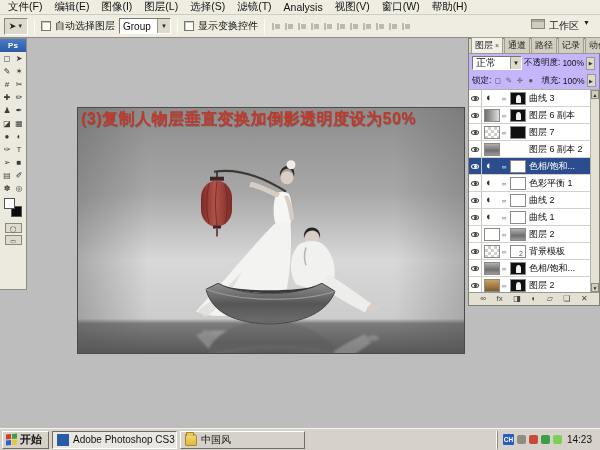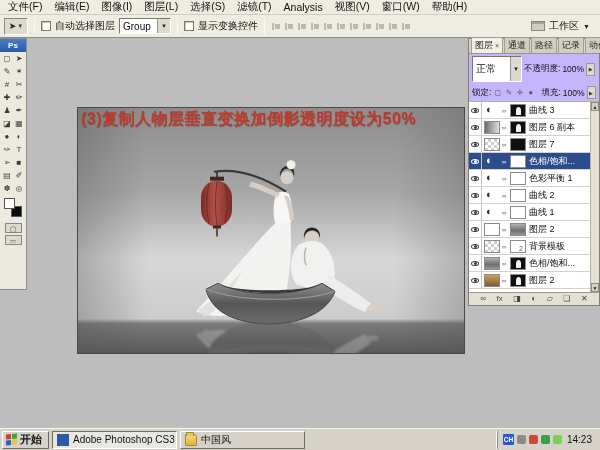--- a/index.html
+++ b/index.html
@@ -15,21 +15,21 @@
   .vsep { width:1px; height:17px; background:#b6b3a4; border-right:1px solid #fbfaf4; margin:0 2px; }
   .cb { width:10px; height:10px; background:#fff; border:1px solid #7a7868; box-shadow:inset 1px 1px 0 #c9c6b8; }
   .ob-label { font-size:10px; color:#111; white-space:nowrap; }
   .combo { height:16px; background:#fff; border:1px solid; border-color:#7a7868 #fff #fff #7a7868; display:flex; align-items:center; font-size:10px; padding-left:3px; color:#111; }
   .combo .cval { flex:1; }
   .combo .cbtn { width:13px; height:100%; background:#ddd9cc; border-left:1px solid #9a988c; display:flex; align-items:center; justify-content:center; font-size:6px; color:#222; }
   .align-icons { display:flex; gap:3px; align-items:center; }
   .ai { width:10px; height:10px; background:
         linear-gradient(#bcbab0,#bcbab0) 1px 2px/2px 7px no-repeat,
         linear-gradient(#bcbab0,#bcbab0) 4px 3px/5px 5px no-repeat; }
-  .ob-right { margin-left:auto; display:flex; align-items:center; gap:4px; padding-right:6px;padding-left:40px; }
+  .ob-right { margin-left:auto; display:flex; align-items:flex-start; gap:4px; padding-right:6px;padding-left:40px; }
   .ws-icon { width:14px; height:10px; background:#cfcbbd; border:1px solid #8a887c; box-shadow:inset 0 2px 0 #a9a698; }
   .dd-sm { font-size:7px; color:#222; }
 
   
   .workspace { position:absolute; left:0; top:38px; width:600px; height:390px; background:#bdbdbd; }
 
   
   .toolbox { position:absolute; left:0; top:38px; width:27px; height:252px; background:#eceade; border:1px solid #8f8d82; border-left:none; }
   .tb-head { height:13px; background:linear-gradient(#4a7cc8,#2a5aa8); color:#fff; font-size:8px; font-weight:bold; display:flex; align-items:center; justify-content:center; }
   .tb-grid { display:grid; grid-template-columns:12px 12px; justify-content:center; }
@@ -282,21 +282,21 @@
 
       <span class="ptab">
         <span>记录</span>
       </span>
 
       <span class="ptab">
         <span>动作</span>
       </span>
     </div>
   <div class="prow">
-    <div class="combo" style="width:50px;height:26px">
+    <div class="combo" style="width:50px;height:14px">
       <span class="cval">正常</span>
       <span class="cbtn" style="width:11px">▼</span>
     </div>
     <span>不透明度:</span>
     <span>100%</span>
     <span class="tinybtn">▶</span>
   </div>
   <div class="prow">
     <span>锁定:</span>
     <span class="lockics">
@@ -335,20 +335,29 @@
       <div class="layer-row">
         <span class="eyebox">
           <span class="eye"></span>
         </span>
         <span class="thumb checker"></span>
         <span class="chain">∞</span>
         <span class="thumb mask black"></span>
         <span class="lname">图层 7</span>
       </div>
 
+      <div class="layer-row nomask">
+        <span class="eyebox">
+          <span class="eye"></span>
+        </span>
+        <span class="thumb image-gray"></span>
+        <span class="chain">∞</span>
+        <span class="thumb mask none"></span>
+        <span class="lname">图层 6 副本 2</span>
+      </div>
 
       <div class="layer-row selected">
         <span class="eyebox">
           <span class="eye"></span>
         </span>
         <span class="thumb adjustment"></span>
         <span class="chain">∞</span>
         <span class="thumb mask white"></span>
         <span class="lname">色相/饱和...</span>
       </div>

